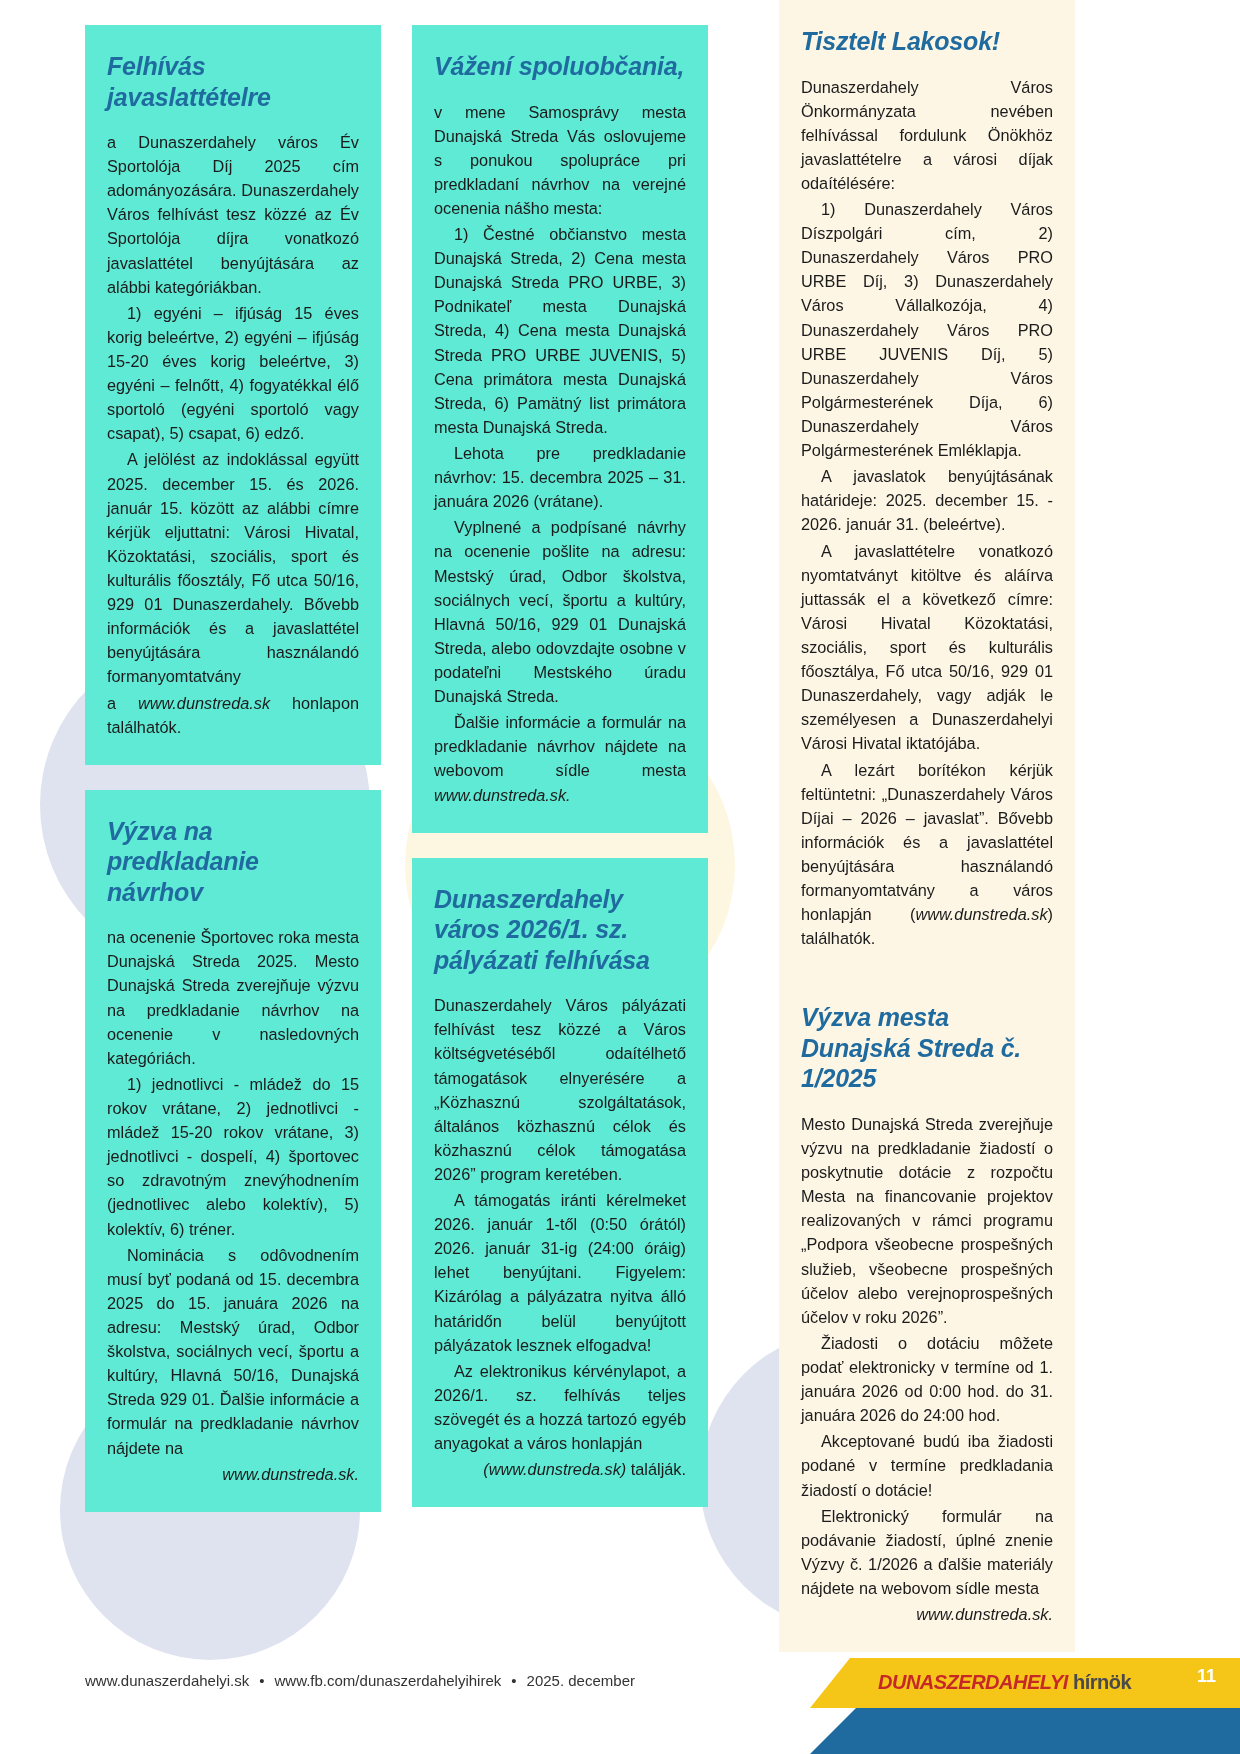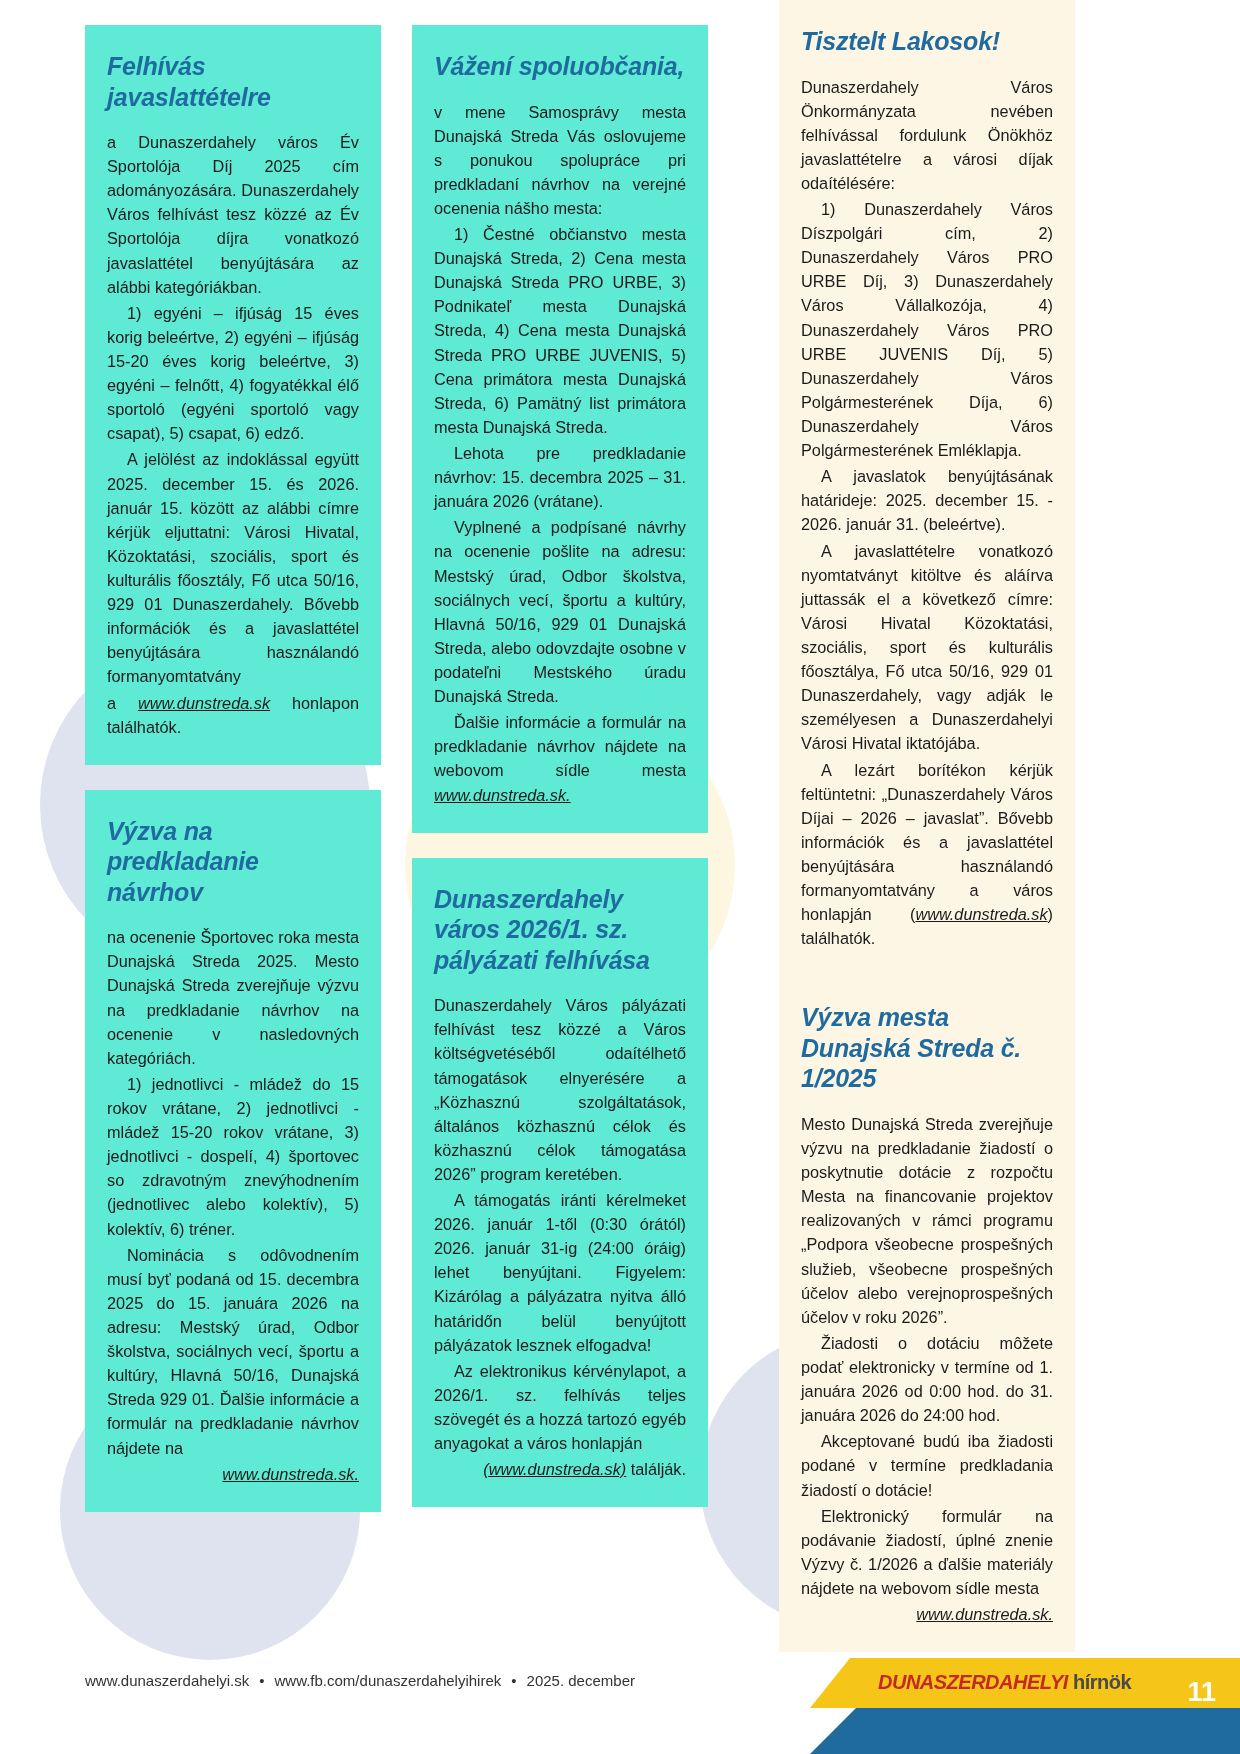--- a/index.html
+++ b/index.html
@@ -88,21 +88,21 @@
     font-size: 16.3px;
     line-height: 1.48;
     color: #1b1b1b;
     text-align: justify;
     text-justify: inter-word;
     hyphens: auto;
   }
   .block p + p { margin-top: 2px; }
   .block p.indent { text-indent: 20px; }
   .block p.right { text-align: right; }
-  .block em, .block .it { font-style: italic; text-decoration: underline; }
+  .block em, .block .it { font-style: italic; }
 
   
   #b-felhivas { top: 48px; }
   #b-vyzva-navrhov { top: 830px; }
   #b-vazeni { top: 40px; }
   #b-palyazati { top: 880px; }
   #b-tisztelt { top: 40px; }
   #b-vyzva-mesta { top: 880px; }
 
   
@@ -155,22 +155,22 @@
     white-space: nowrap;
   }
   .band-label .grey {
     color: #4a4a4a;
     font-weight: bold;
     font-style: normal;
   }
   .band-page {
     position: absolute;
     right: 24px;
-    top: 19px;
-    font-size: 27px;
+    top: 8px;
+    font-size: 18px;
     font-weight: bold;
     color: #ffffff;
     text-align: center;
   }
   .footer-blue {
     position: absolute;
     right: 0;
     top: 64px;
     width: 430px;
     height: 46px;
@@ -217,21 +217,21 @@
       <p>v mene Samosprávy mesta Dunajská Streda Vás oslovujeme s ponukou spolupráce pri predkladaní návrhov na verejné ocenenia nášho mesta:</p>
       <p class="indent">1) Čestné občianstvo mesta Dunajská Streda, 2) Cena mesta Dunajská Streda PRO URBE, 3) Podnikateľ mesta Dunajská Streda, 4) Cena mesta Dunajská Streda PRO URBE JUVENIS, 5) Cena primátora mesta Dunajská Streda, 6) Pamätný list primátora mesta Dunajská Streda.</p>
       <p class="indent">Lehota pre predkladanie návrhov: 15. decembra 2025 – 31. januára 2026 (vrátane).</p>
       <p class="indent">Vyplnené a podpísané návrhy na ocenenie pošlite na adresu: Mestský úrad, Odbor školstva, sociálnych vecí, športu a kultúry, Hlavná 50/16, 929 01 Dunajská Streda, alebo odovzdajte osobne v podateľni Mestského úradu Dunajská Streda.</p>
       <p class="indent"><span>Ďalšie informácie a formulár na predkladanie návrhov nájdete na webovom sídle mesta </span><span class="it">www.dunstreda.sk.</span></p>
     </div>
 
     <div class="block blue" id="b-palyazati">
       <h2>Dunaszerdahely város 2026/1. sz. pályázati felhívása</h2>
       <p>Dunaszerdahely Város pályázati felhívást tesz közzé a Város költségvetéséből odaítélhető támogatások elnyerésére a „Közhasznú szolgáltatások, általános közhasznú célok és közhasznú célok támogatása 2026” program keretében.</p>
-      <p class="indent">A támogatás iránti kérelmeket 2026. január 1-től (0:30 órától) 2026. január 31-ig (24:00 óráig) lehet benyújtani. Figyelem: Kizárólag a pályázatra nyitva álló határidőn belül benyújtott pályázatok lesznek elfogadva!</p>
+      <p class="indent">A támogatás iránti kérelmeket 2026. január 1-től (0:50 órától) 2026. január 31-ig (24:00 óráig) lehet benyújtani. Figyelem: Kizárólag a pályázatra nyitva álló határidőn belül benyújtott pályázatok lesznek elfogadva!</p>
       <p class="indent">Az elektronikus kérvénylapot, a 2026/1. sz. felhívás teljes szövegét és a hozzá tartozó egyéb anyagokat a város honlapján</p>
       <p class="right"><span class="it">(www.dunstreda.sk)</span><span> találják.</span></p>
     </div>
 
   </div>
 
   <div class="col col-3">
 
     <div class="block cream" id="b-tisztelt">
       <h2>Tisztelt Lakosok!</h2>

